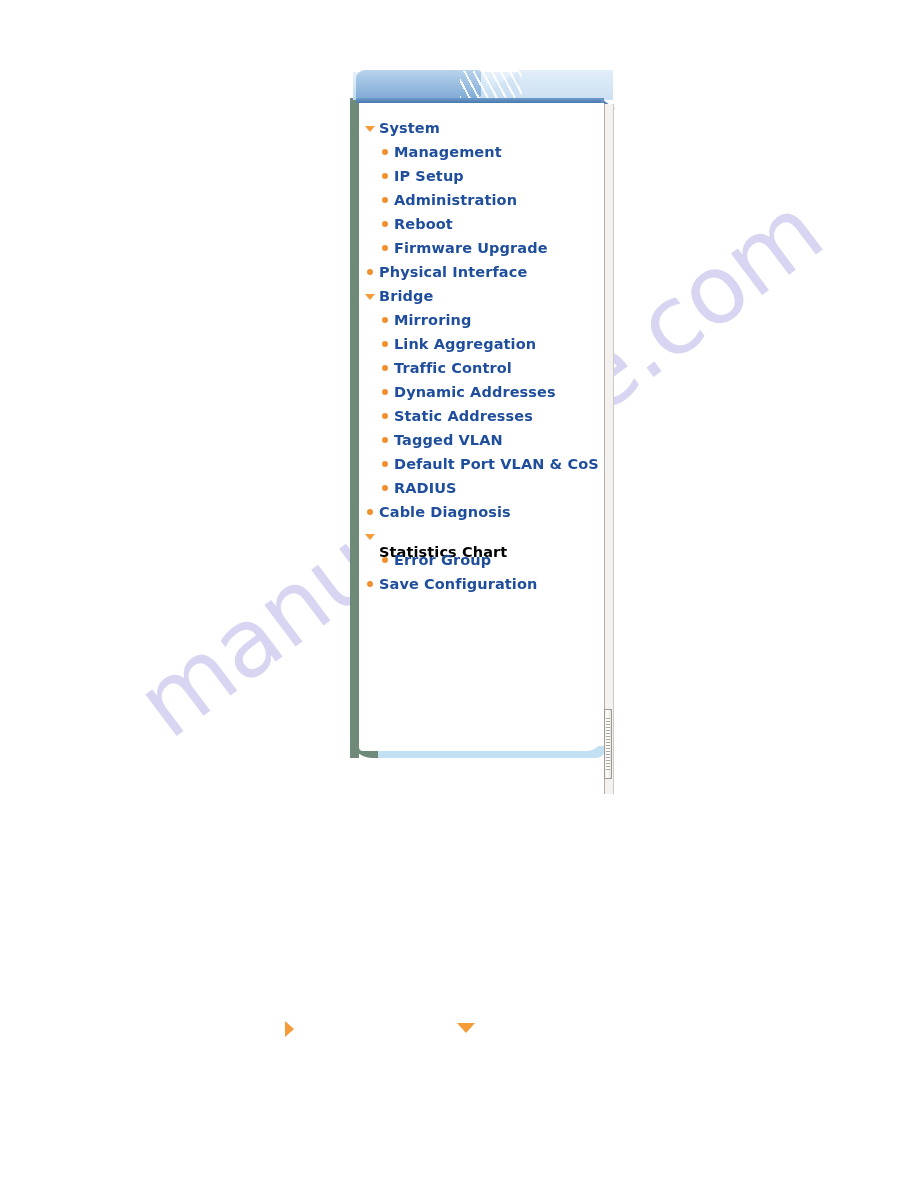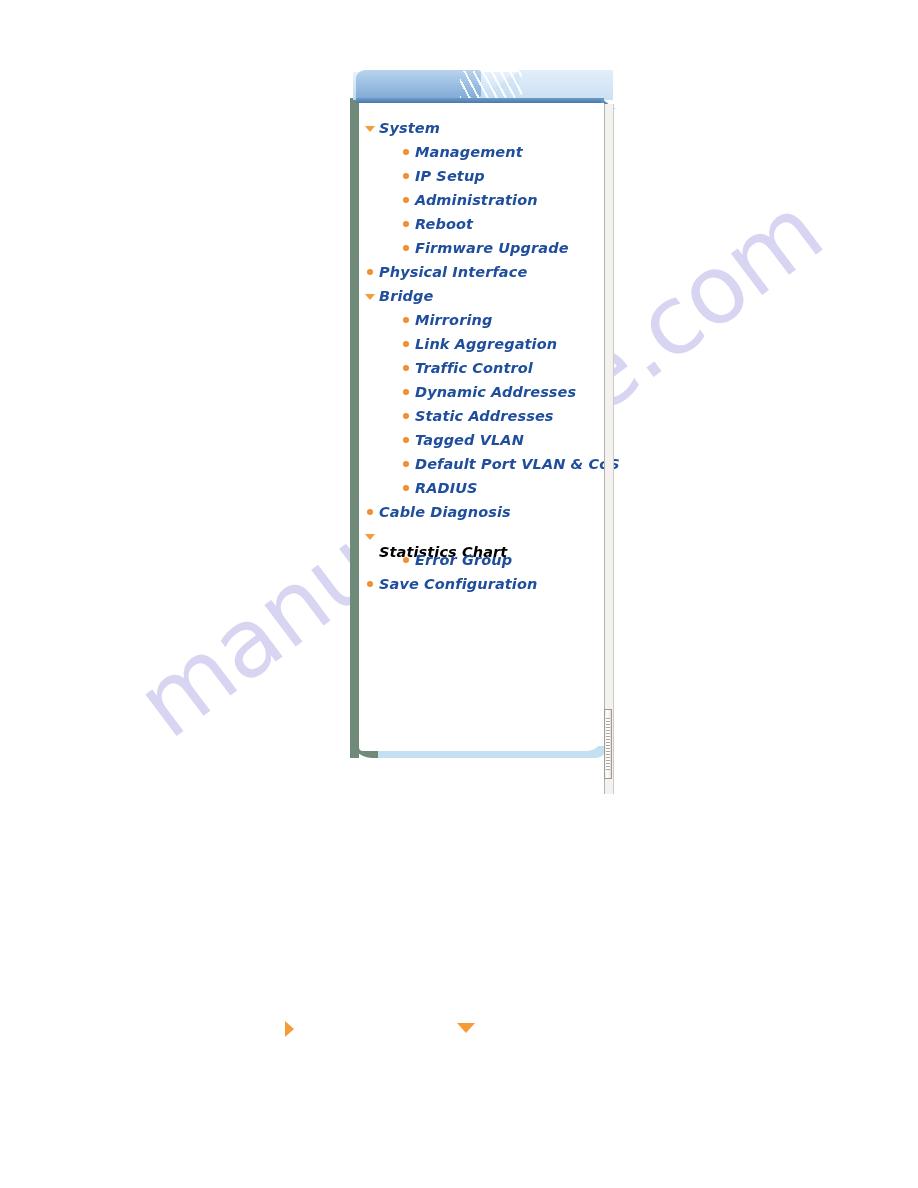--- a/index.html
+++ b/index.html
@@ -168,21 +168,21 @@
     width: 250px;
     z-index: 4;
   }
   .menu-row {
     position: relative;
     height: 24px;
     display: flex;
     align-items: center;
   }
   .menu-row.level-0 { padding-left: 5px; }
-  .menu-row.level-1 { padding-left: 41px; }
+  .menu-row.level-1 { padding-left: 20px; }
 
   .marker {
     width: 15px;
     min-width: 15px;
     height: 16px;
     position: relative;
     display: inline-block;
   }
   .marker.tri-down::before {
     content: "";
@@ -204,21 +204,20 @@
     border-radius: 50%;
     background: #f0902f;
   }
   .menu-label {
     font-family: "DejaVu Sans", "Liberation Sans", sans-serif;
     font-size: 14.5px;
     font-weight: bold;
     color: #1f4e9c;
     letter-spacing: 0.1px;
     white-space: nowrap;
-    font-style: italic;
   }
   .menu-label.active {
     color: #000000;
     margin-top: 32px;
   }
 
   
   #nav-scrollbar {
     position: absolute;
     left: 252px;

